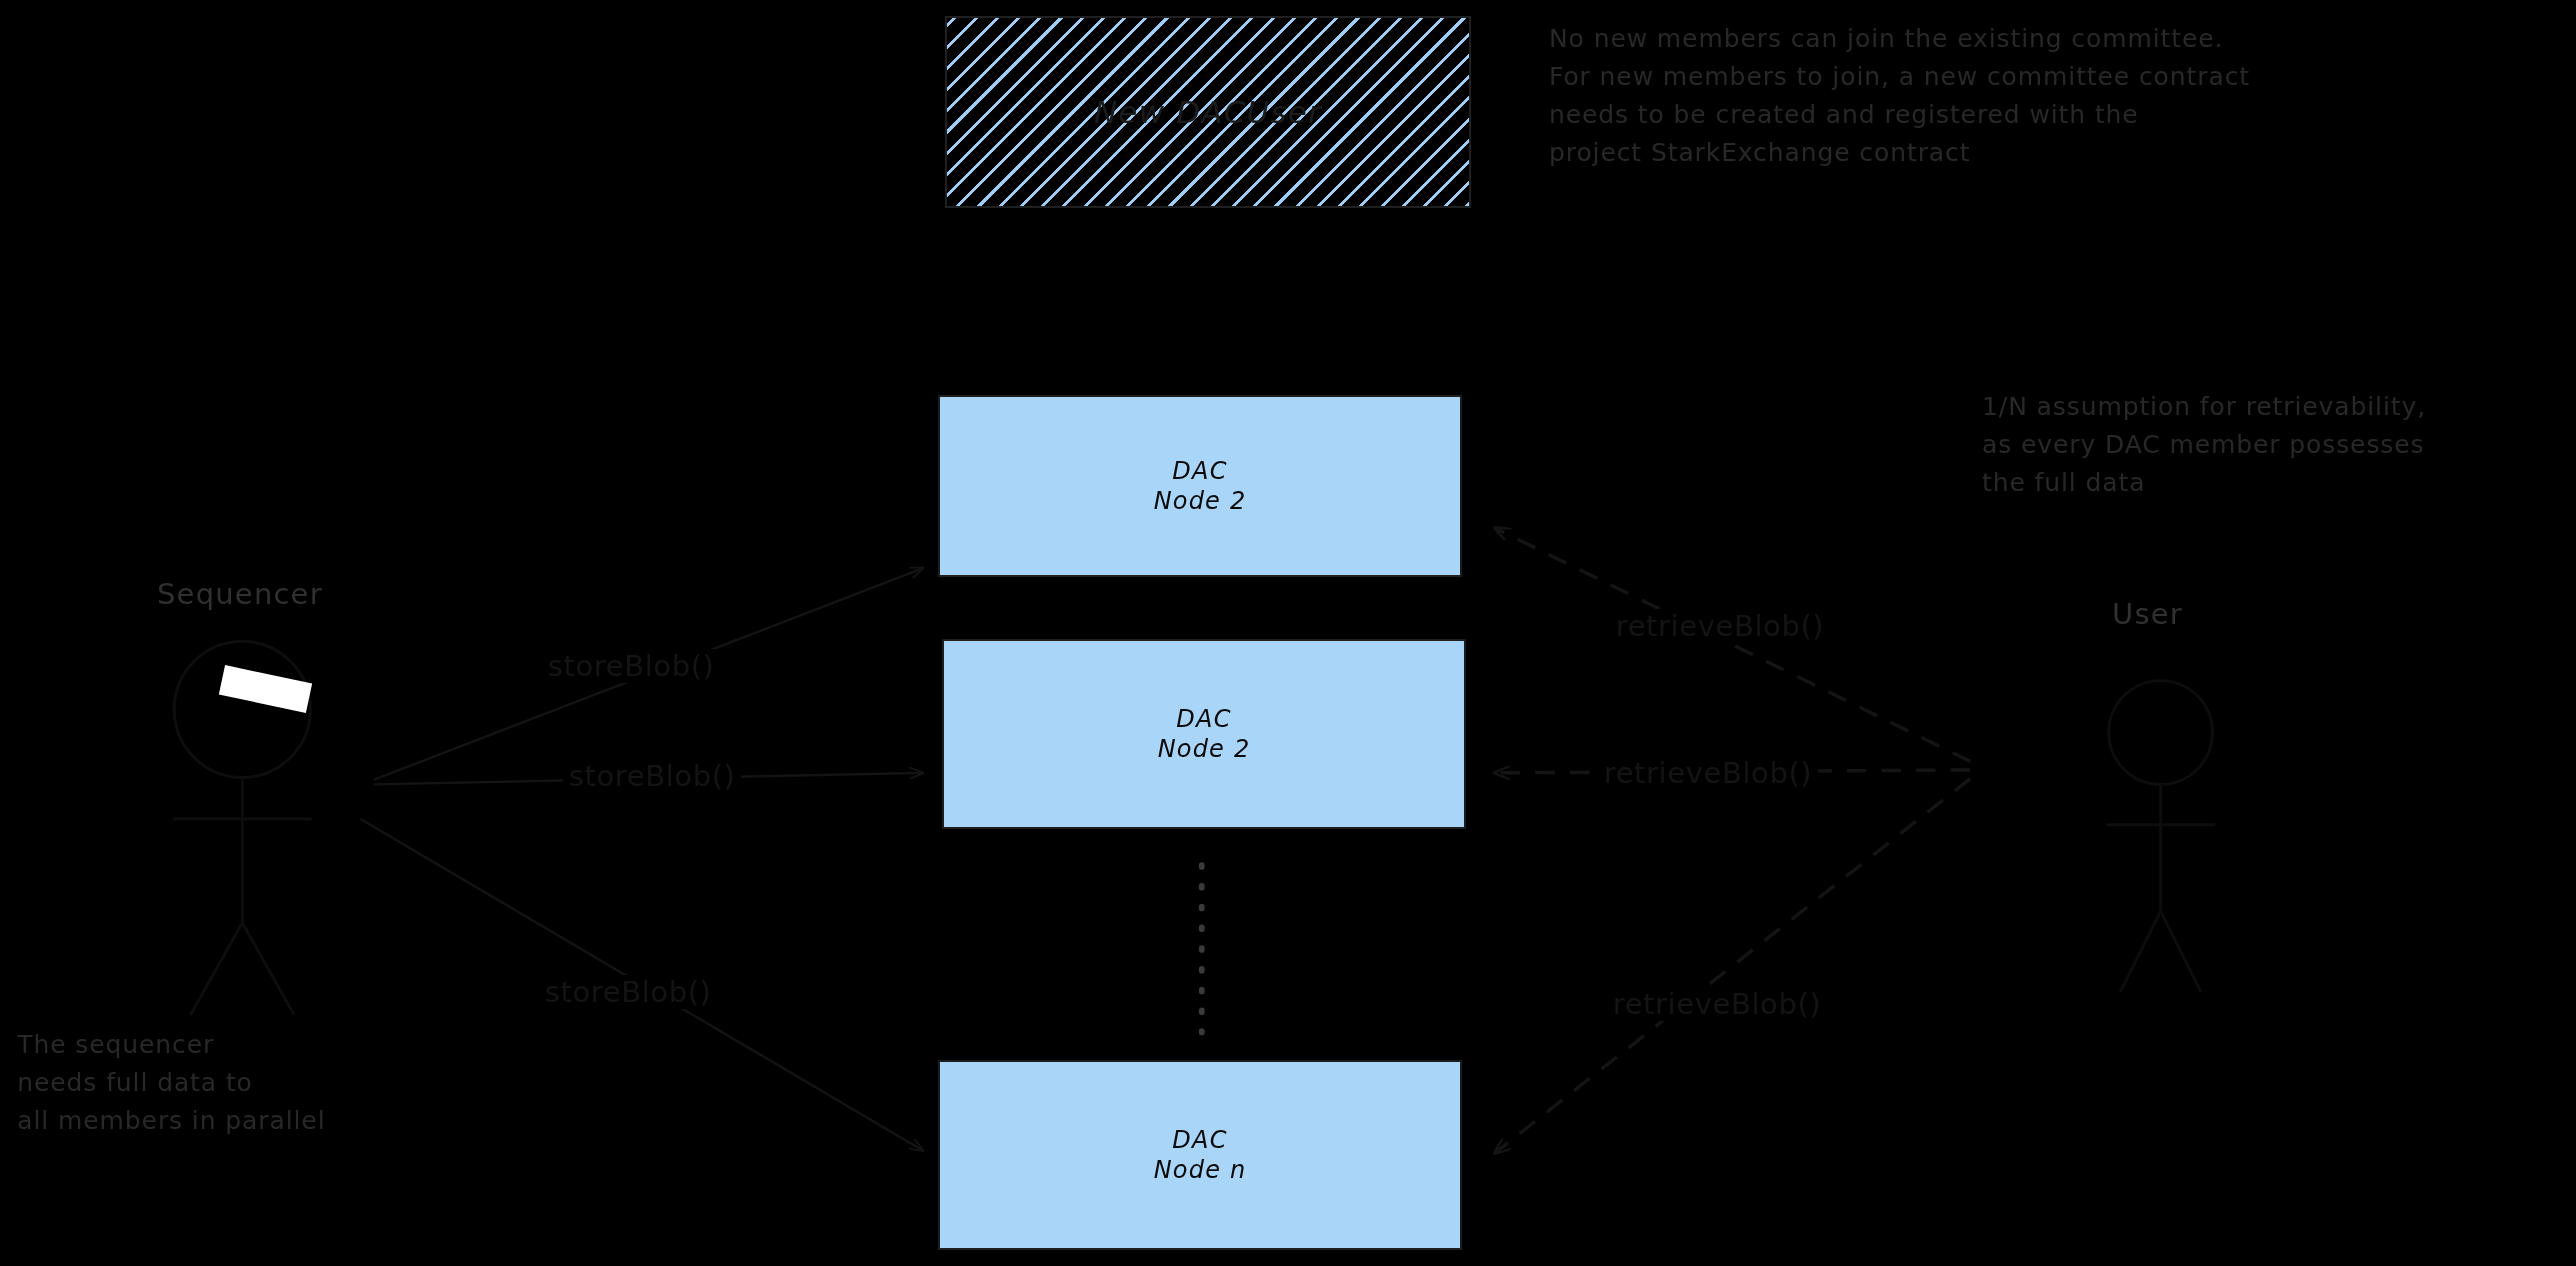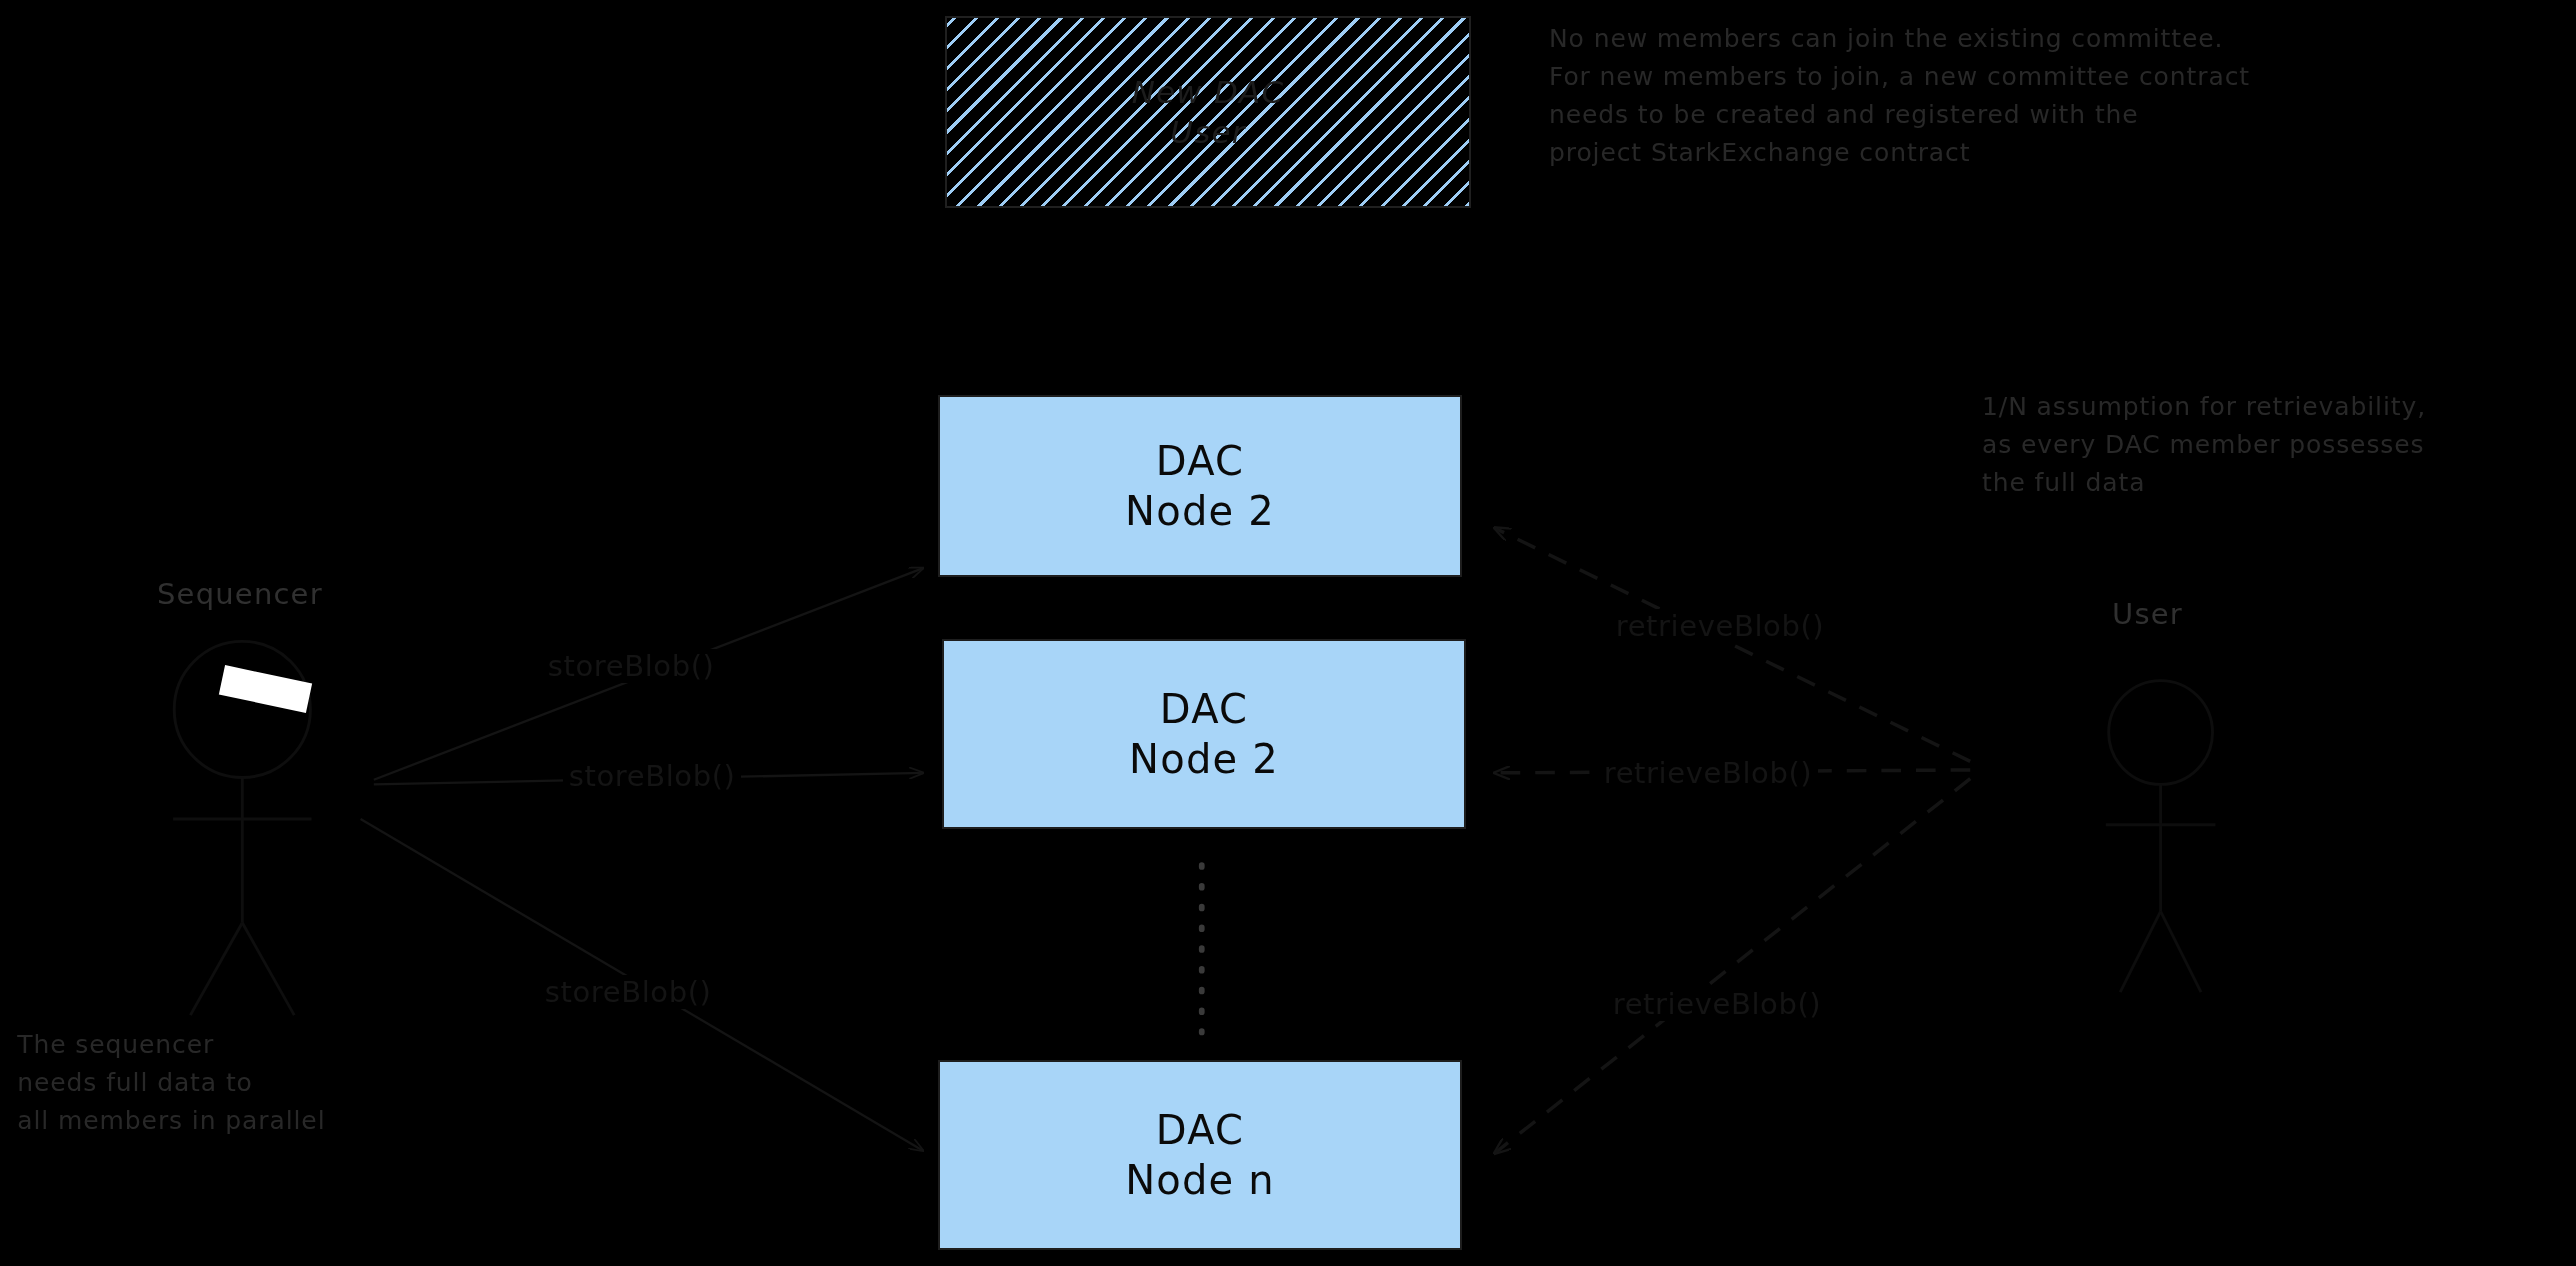--- a/index.html
+++ b/index.html
@@ -32,31 +32,32 @@
     border: 2.9px solid #1e1e1e;
     box-sizing: border-box;
     display: flex;
     flex-direction: column;
     align-items: center;
     justify-content: center;
     color: #0a0a0a;
   }
   .node-box .nb-line {
     font-family: "DejaVu Sans", sans-serif;
-    font-size: 40px;
+    font-style: italic;
+    font-size: 24px;
     line-height: 1.25;
     letter-spacing: 1.2px;
     white-space: nowrap;
   }
   .hatch-box {
     position: absolute;
     border: 2.9px solid #202020;
     box-sizing: border-box;
     display: flex;
-    flex-direction: column;
+    flex-direction: row;
     align-items: center;
     justify-content: center;
     background-color: #000000;
     background-image: repeating-linear-gradient(
       -45deg,
       #9ecdf5 0px,
       #9ecdf5 2.9px,
       #000000 2.9px,
       #000000 15px
     );

